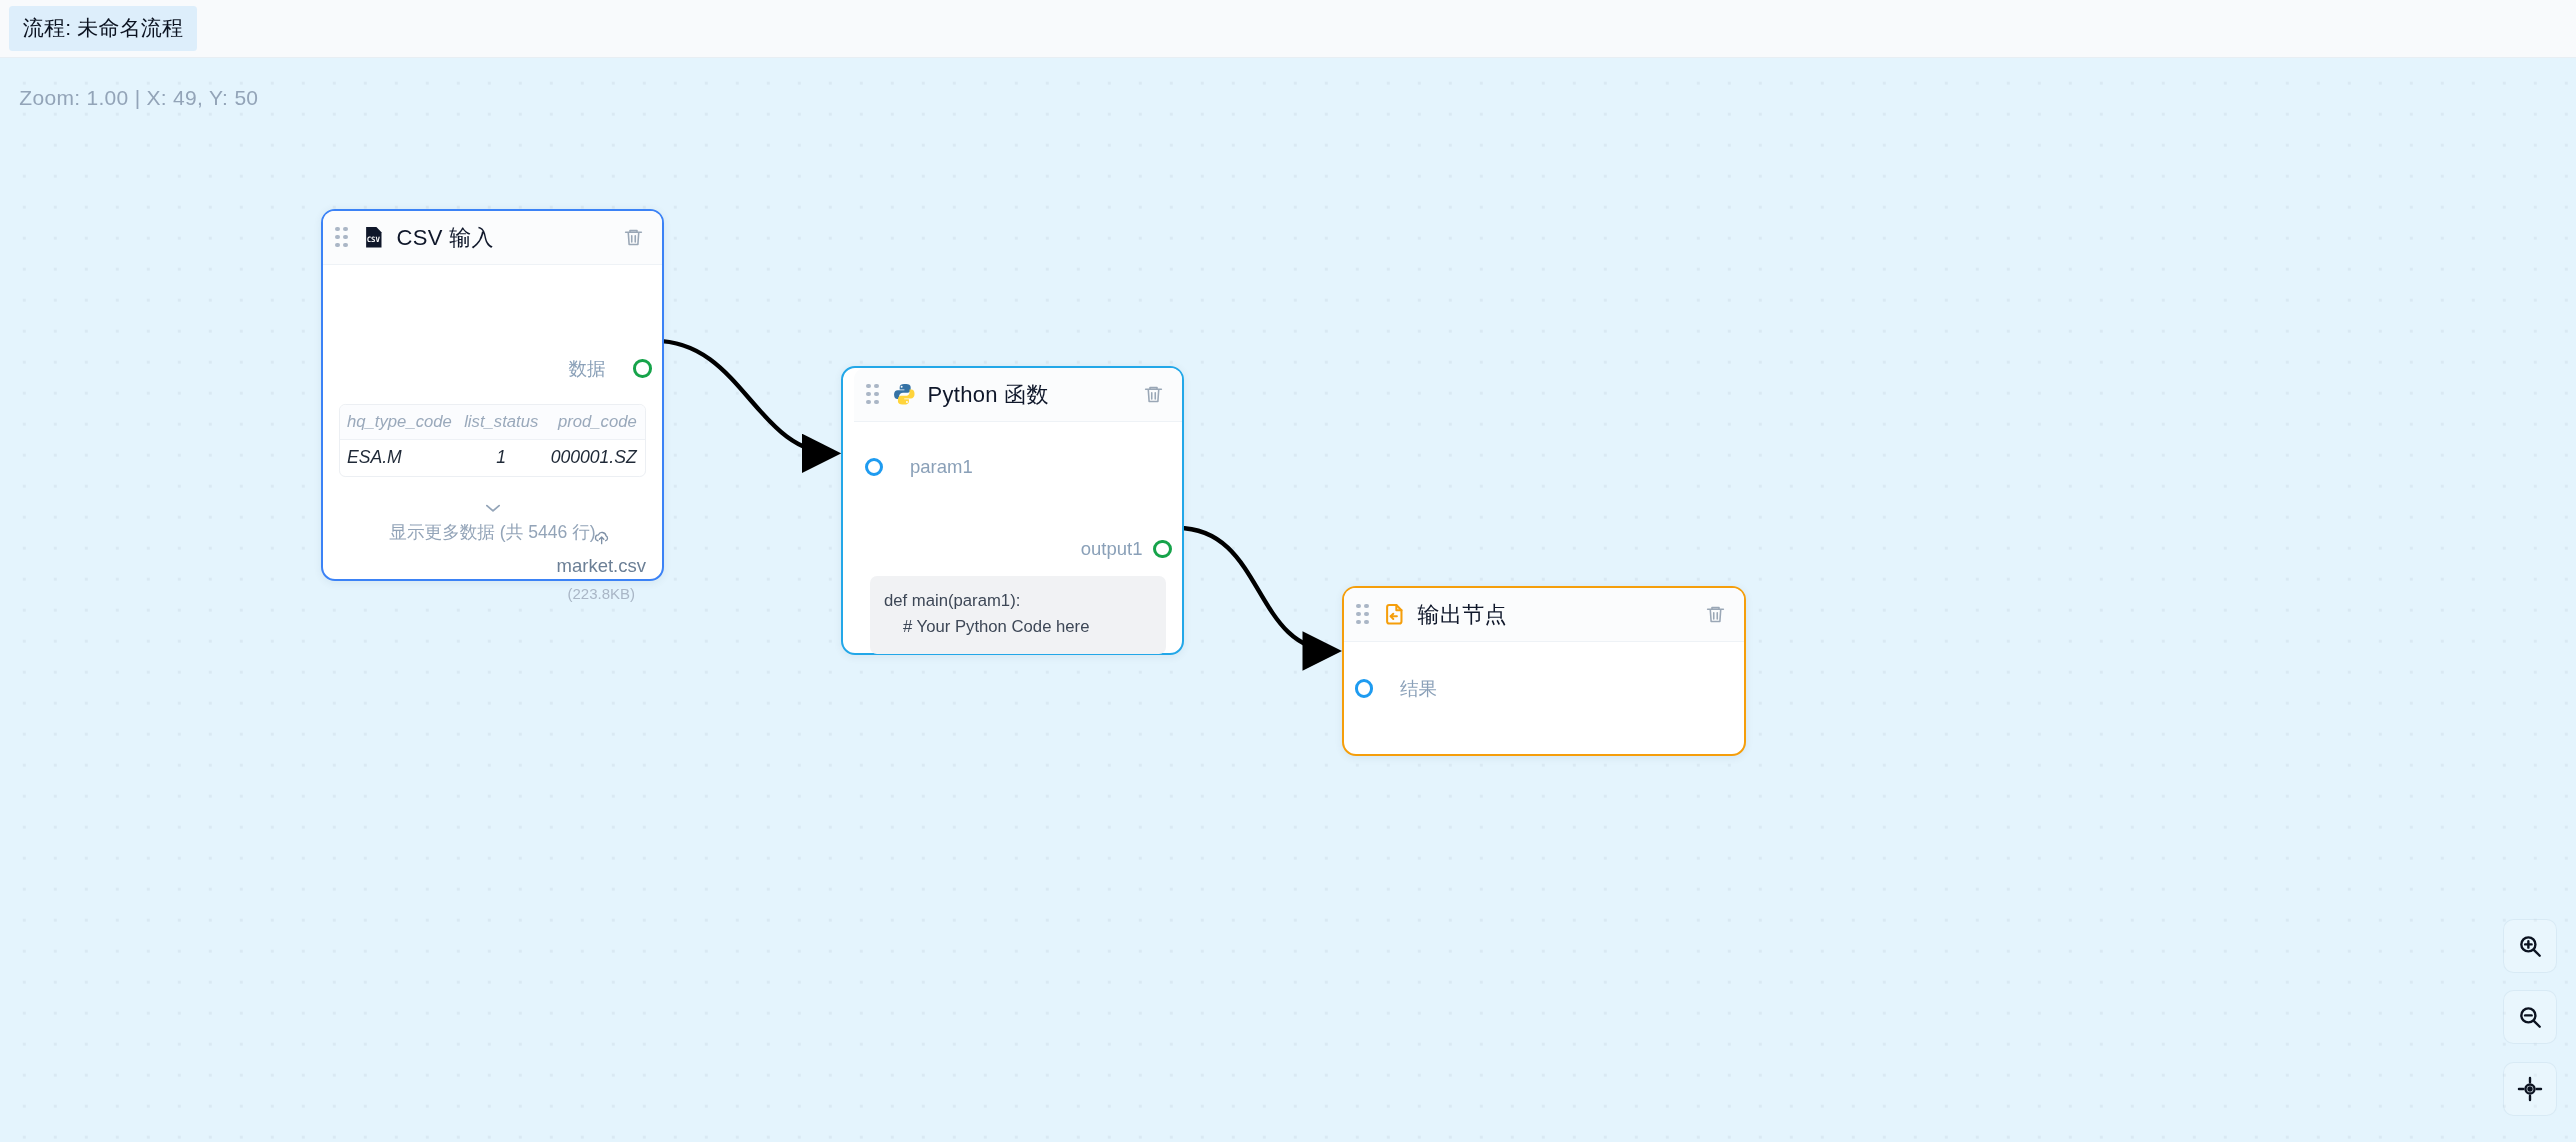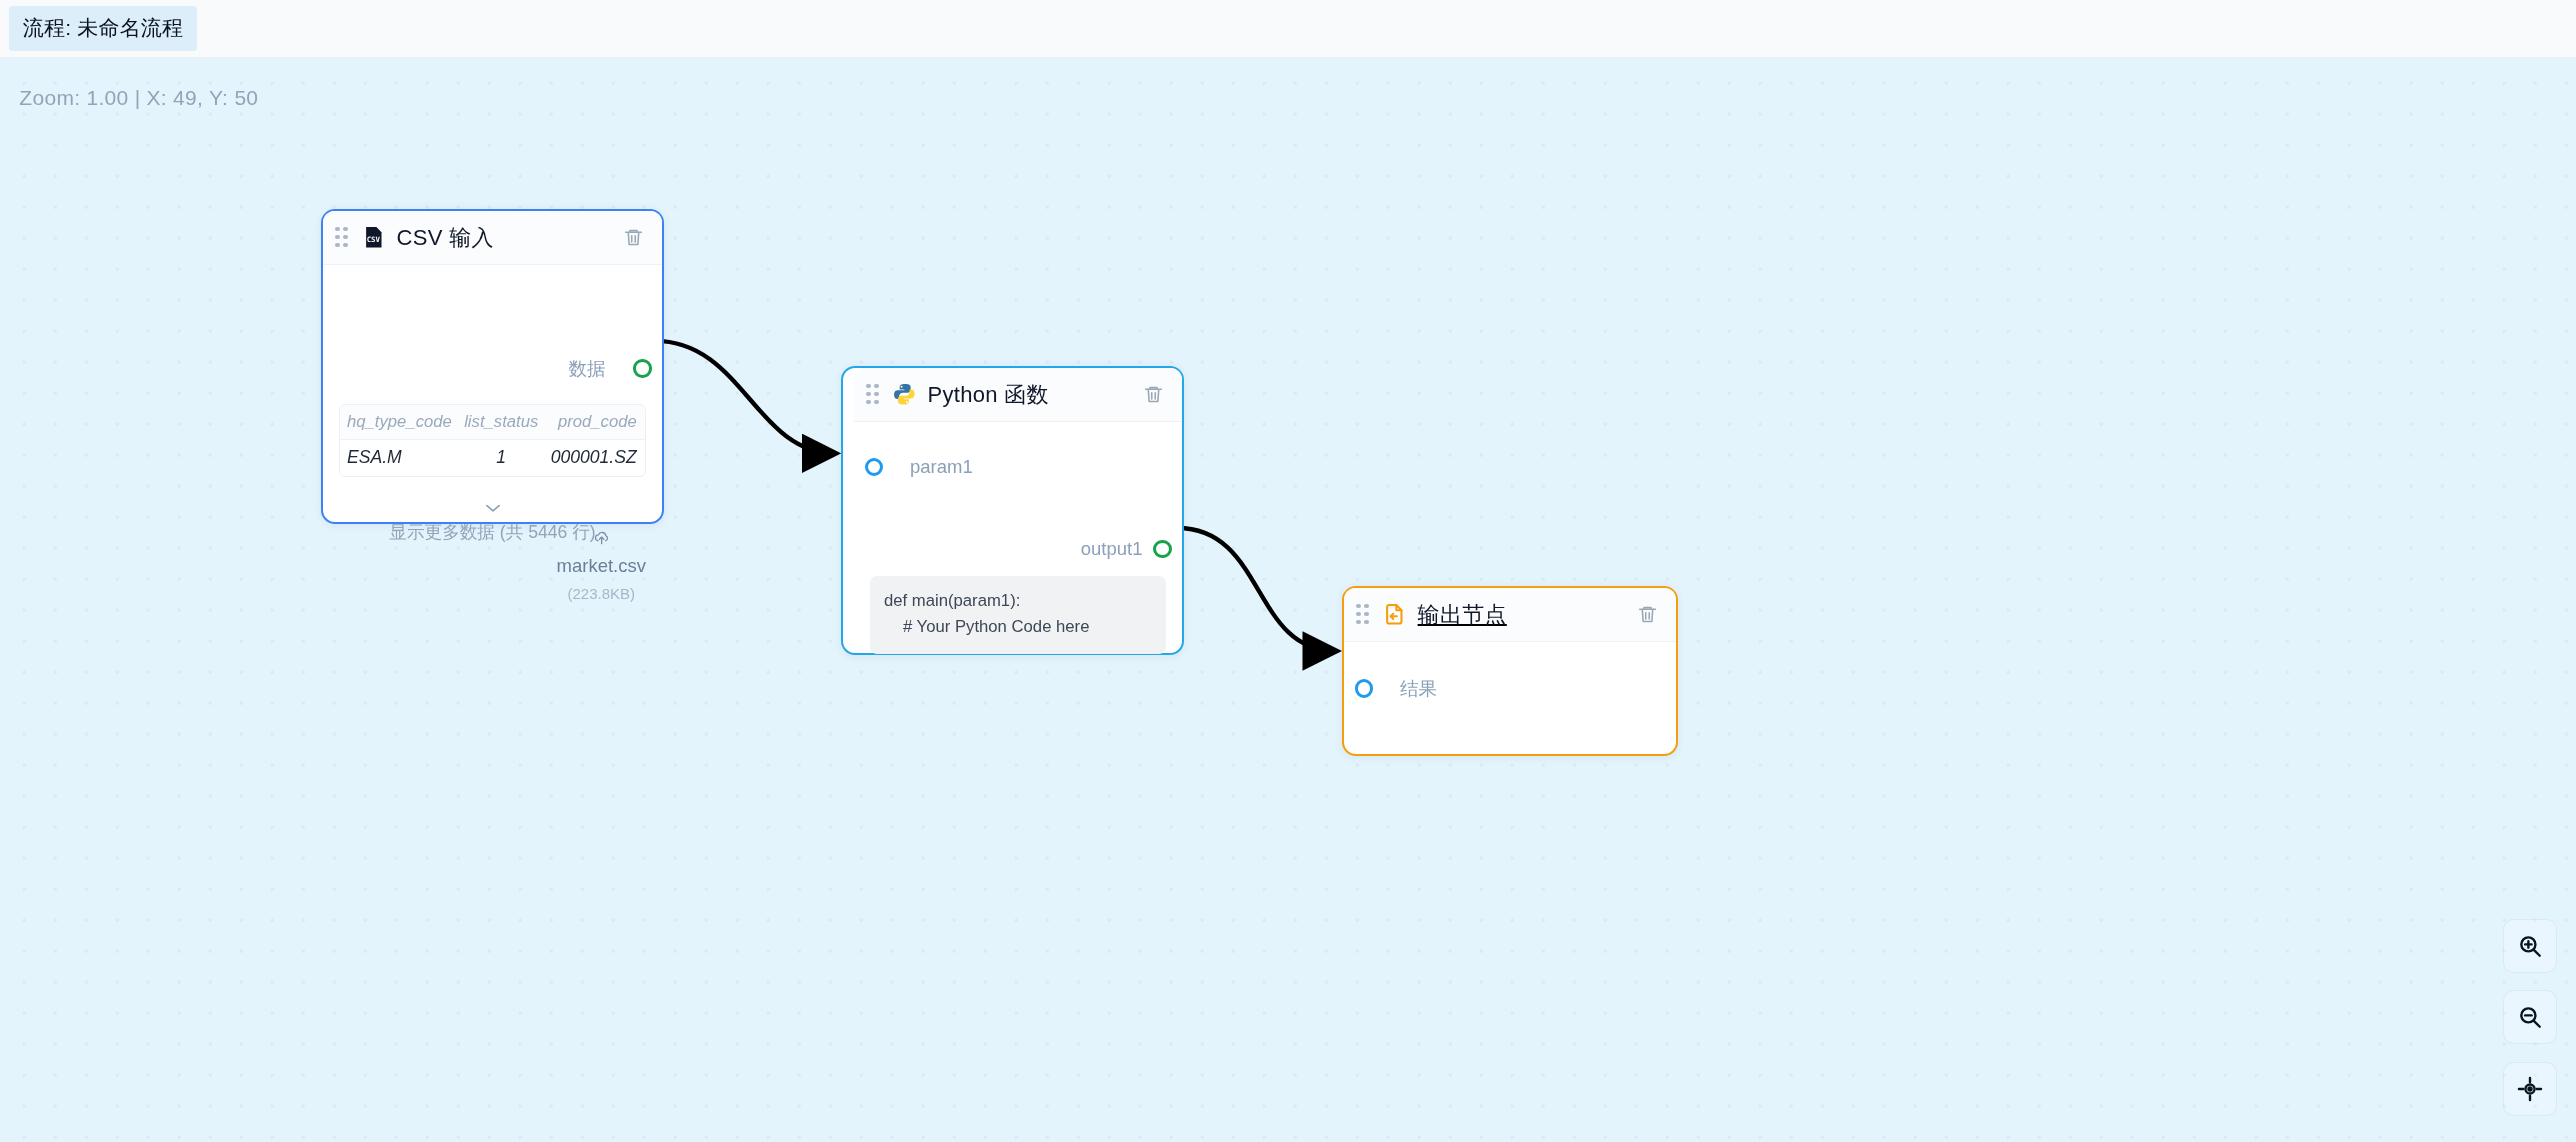--- a/index.html
+++ b/index.html
@@ -228,21 +228,21 @@
   <svg id="edges" viewBox="0 0 2932 1234">
     <defs>
       <marker id="arrow" viewBox="0 0 12 12" refX="10" refY="6" markerWidth="9" markerHeight="9" orient="auto-start-reverse">
         <path d="M 0 0 L 12 6 L 0 12 z" fill="#000000"></path>
       </marker>
     </defs>
     <path d="M 745,322 C 845,322 860,450 950,450" fill="none" stroke="#000000" stroke-width="5" marker-end="url(#arrow)"></path>
     <path d="M 1340,535 C 1440,535 1425,675 1520,675" fill="none" stroke="#000000" stroke-width="5" marker-end="url(#arrow)"></path>
   </svg>
 
-  <div class="node node-csv" style="left:321px; top:151px; width:343px; height:315px;">
+  <div class="node node-csv" style="left:321px; top:151px; width:343px; height:372px;">
     <div class="node-header">
       <span class="grip">
         <i></i>
           <i></i>
           <i></i>
           <i></i>
           <i></i>
           <i></i>
       </span>
       <span class="node-icon">
@@ -343,21 +343,21 @@
       </div>
 
       <div class="code-box" style="top:154px;">
         <div class="code-line">def main(param1):</div>
         <div class="code-line indent">  # Your Python Code here</div>
       </div>
 
     </div>
   </div>
 
-  <div class="node node-output" style="left:1342px; top:528px; width:336px; height:170px;text-decoration:underline;">
+  <div class="node node-output" style="left:1342px; top:528px; width:404px; height:170px;">
     <div class="node-header">
       <span class="grip">
         <i></i>
           <i></i>
           <i></i>
           <i></i>
           <i></i>
           <i></i>
       </span>
       <span class="node-icon">

